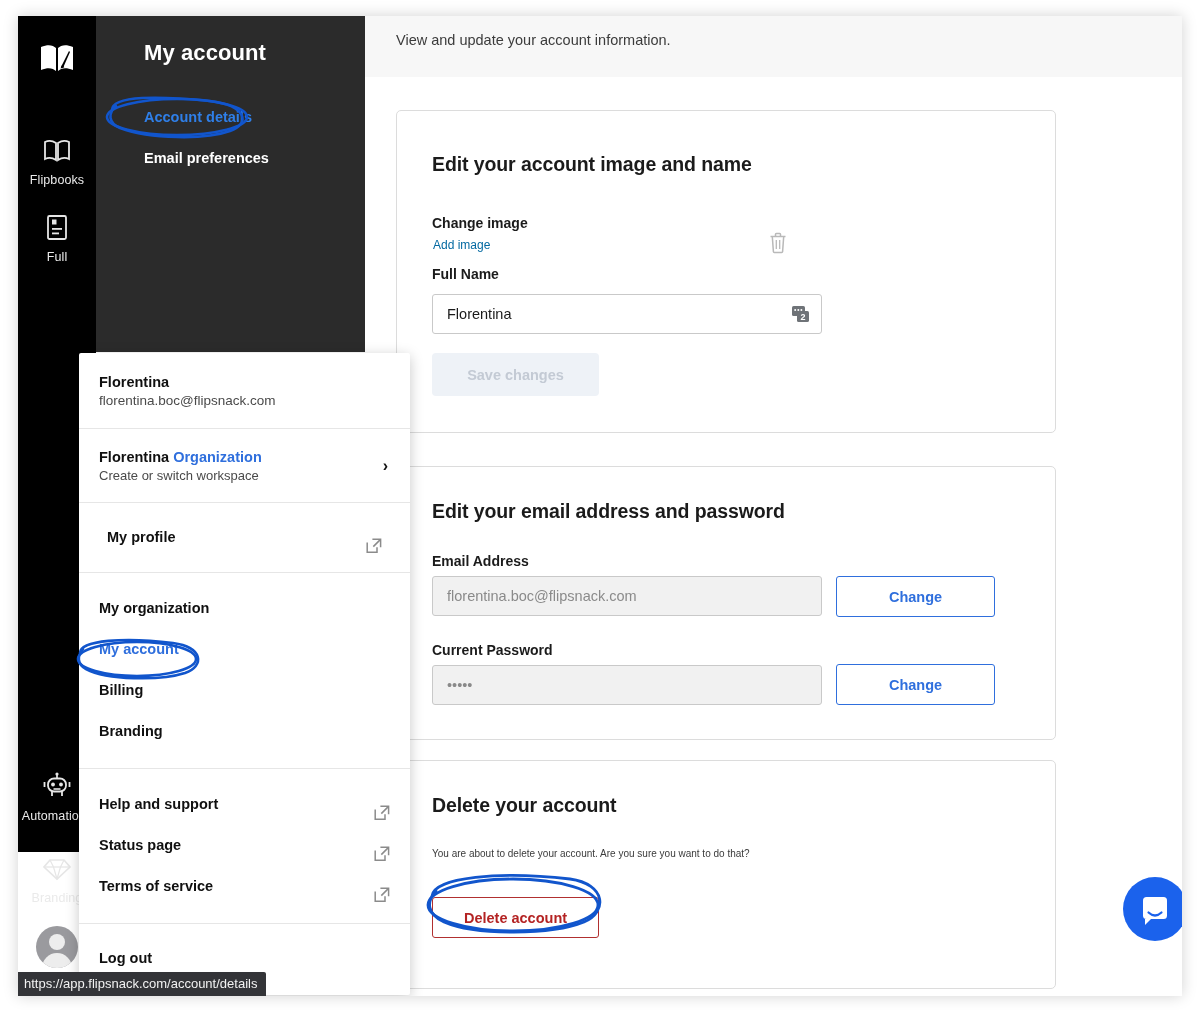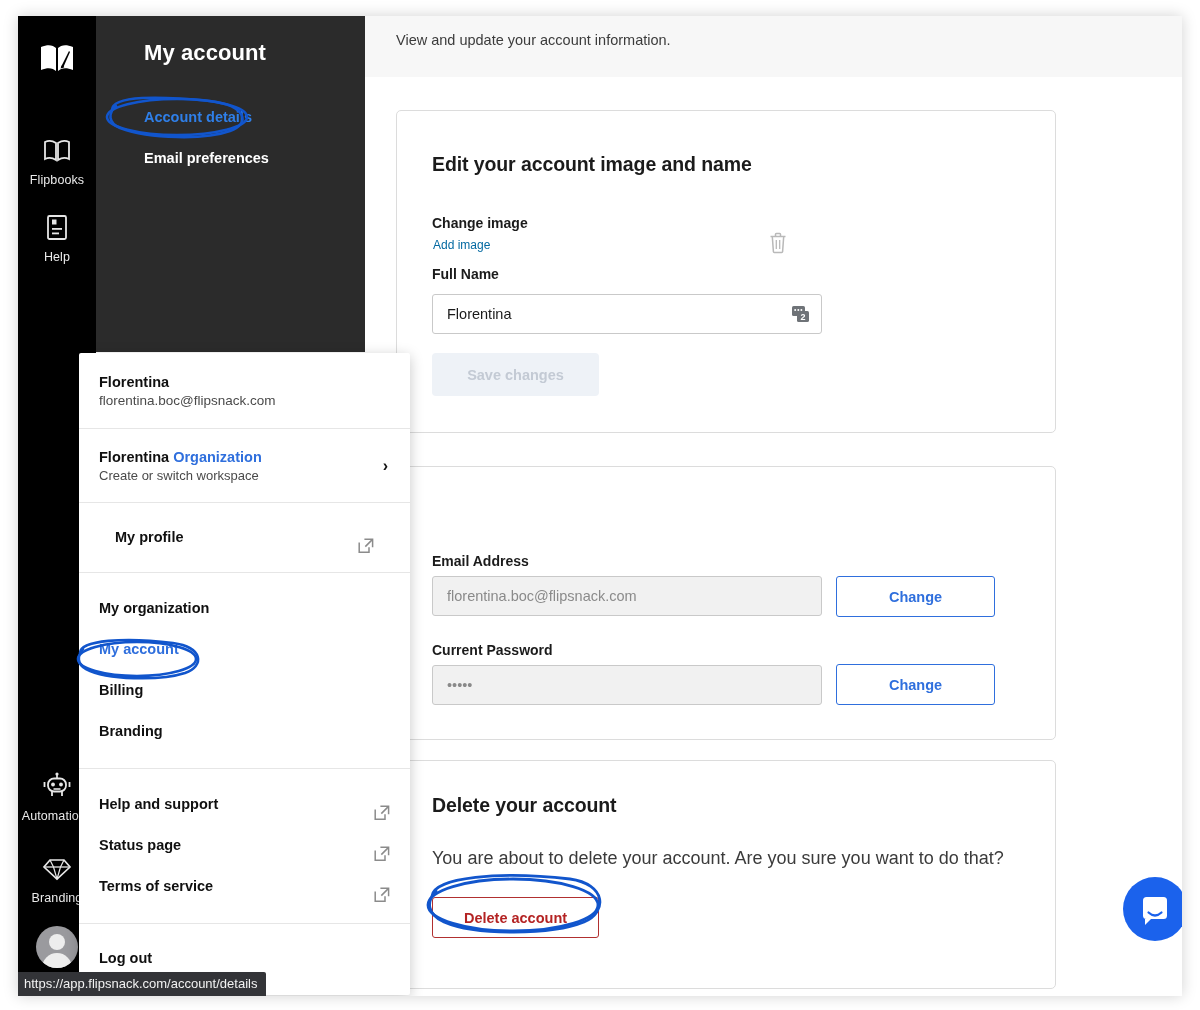--- a/index.html
+++ b/index.html
@@ -26,21 +26,21 @@
     width: 1164px; height: 980px;
     background: #ffffff;
     overflow: hidden;
     box-shadow: 0 0 14px rgba(0,0,0,0.18);
   }
 
   
   #rail {
     position: absolute;
     left: 0; top: 0;
-    width: 78px; height: 980px;
+    width: 78px; height: 836px;
     background: #000000;
   }
   .rail-logo {
     position: absolute;
     left: 21px; top: 26px;
     width: 36px; height: 34px;
   }
   .rail-item {
     position: absolute;
     left: 0;
@@ -210,21 +210,21 @@
     background: #ffffff;
     color: #b42323;
     font-family: "Liberation Sans", sans-serif;
     font-size: 14.5px;
     font-weight: bold;
     cursor: pointer;
   }
   .body-text {
     position: absolute;
     left: 35px;
-    font-size: 18px;
+    font-size: 10px;
     color: #3b3b3b;
   }
   .trash-wrap { position: absolute; cursor: pointer; }
 
   
   #menu {
     position: absolute;
     left: 61px; top: 337px;
     width: 331px;
     background: #ffffff;
@@ -328,21 +328,21 @@
 
       <div class="rail-item" style="top:198px;">
         <span class="rail-ico">
           <svg width="24" height="27" viewBox="0 0 24 27">
             <rect x="3" y="2" width="18" height="23" rx="1.5" fill="none" stroke="#e6e6e6" stroke-width="1.8"></rect>
             <rect x="7" y="5.5" width="4.5" height="5" fill="#e6e6e6"></rect>
             <rect x="7" y="14" width="10" height="1.8" fill="#e6e6e6"></rect>
             <rect x="7" y="18.5" width="7" height="1.8" fill="#e6e6e6"></rect>
           </svg>
         </span>
-        <span class="rail-label">Help</span>
+        <span class="rail-label">Full</span>
       </div>
 
       <div class="rail-item" style="top:756px;">
         <span class="rail-ico" style="position:relative;display:inline-block;">
           <svg width="30" height="28" viewBox="0 0 30 28">
             <line x1="15" y1="2" x2="15" y2="6" stroke="#e6e6e6" stroke-width="1.7"></line>
             <circle cx="15" cy="2" r="1.6" fill="#e6e6e6"></circle>
             <rect x="6" y="6.5" width="18" height="13" rx="6" fill="none" stroke="#e6e6e6" stroke-width="1.8"></rect>
             <circle cx="11" cy="12.5" r="1.9" fill="#e6e6e6"></circle>
             <circle cx="19" cy="12.5" r="1.9" fill="#e6e6e6"></circle>
@@ -414,20 +414,21 @@
             <circle cx="10.4" cy="6" r="1" fill="#ffffff"></circle>
             <rect x="6" y="7" width="12" height="11" rx="1.6" fill="#6f7378"></rect>
             <text x="12" y="16" font-family="'Liberation Sans', sans-serif" font-size="9" font-weight="bold" fill="#ffffff" text-anchor="middle">2</text>
           </svg>
         </span>
 
         <button class="btn-disabled" style="left:35px; top:242px; width:167px;">Save changes</button>
       </div>
 
       <div class="card" style="top:450px; height:274px;">
+        <div class="card-title" style="top:33px;">Edit your email address and password</div>
 
         <div class="field-label" style="top:86px;">Email Address</div>
         <input class="txt-input readonly" style="left: 35px; top: 109px; width: 390px;" readonly="" value="florentina.boc@flipsnack.com">
         <button class="btn-outline" style="left:439px; top:109px; width:159px;">Change</button>
 
         <div class="field-label" style="top:175px;">Current Password</div>
         <input class="txt-input readonly" style="left: 35px; top: 198px; width: 390px;" readonly="" value="•••••">
         <button class="btn-outline" style="left:439px; top:197px; width:159px;">Change</button>
       </div>
 
@@ -459,21 +460,21 @@
         <div class="ln1">
           <span>Florentina</span>
           <span class="tag">Organization</span>
         </div>
         <div class="ln2">Create or switch workspace</div>
         <span class="chev">›</span>
       </div>
 
       <div class="menu-sep"></div>
 
-      <div class="pad-blk" style="padding:14px 16px;">
+      <div class="pad-blk" style="padding:14px 8px;">
         <div class="menu-row">
           <span>My profile</span>
           <span class="ext">
             <svg width="16" height="16" viewBox="0 0 16 16">
               <path d="M1.2 4.4 V14.2 H11 V9.3" stroke="#8b8b8b" stroke-width="1.5" fill="none"></path>
               <path d="M6.4 1.3 H14.6 V9.3" stroke="#8b8b8b" stroke-width="1.5" fill="none"></path>
               <path d="M7.3 8.6 L14.3 1.6" stroke="#8b8b8b" stroke-width="1.5" fill="none"></path>
             </svg>
           </span>
         </div>

